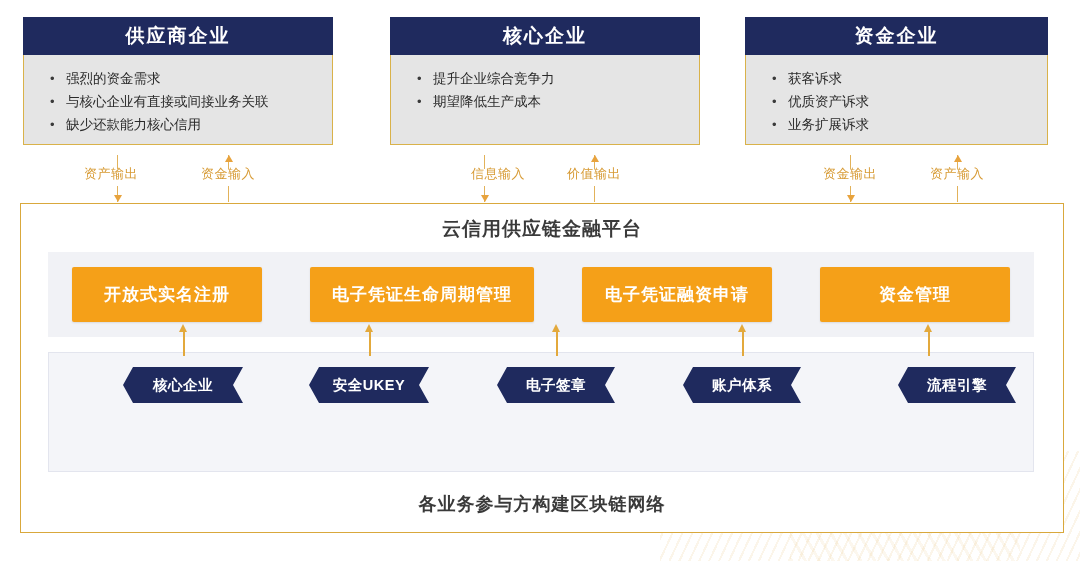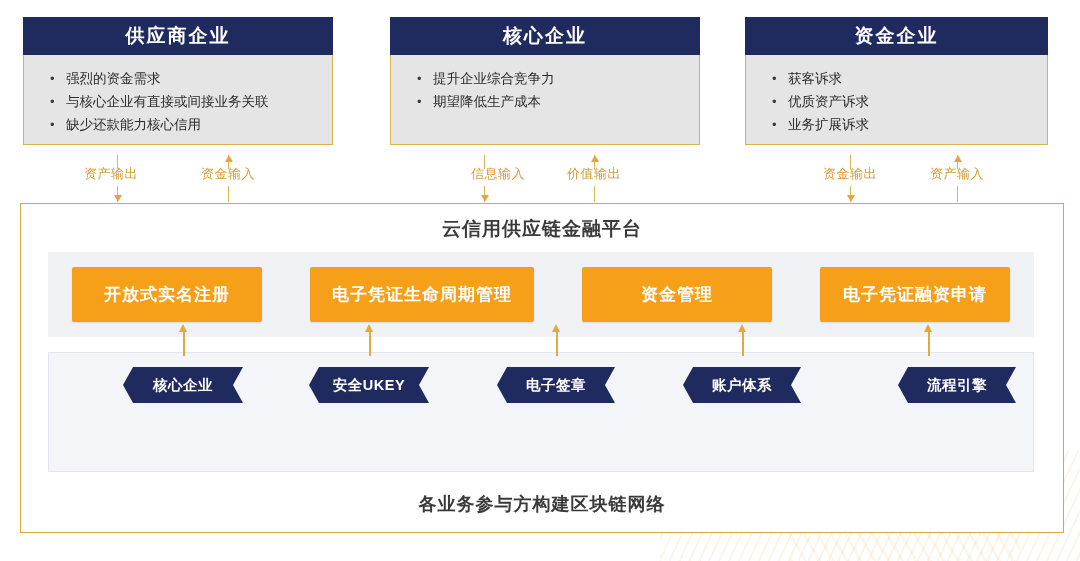--- a/index.html
+++ b/index.html
@@ -298,22 +298,22 @@
       <div class="flow-label" style="left: 957px;">资产输入</div>
     </div>
 
   <div id="platform">
 
     <div id="platform-title">云信用供应链金融平台</div>
 
     <div id="services">
       <div class="service-box">开放式实名注册</div>
       <div class="service-box">电子凭证生命周期管理</div>
+      <div class="service-box">电子凭证融资申请</div>
       <div class="service-box">资金管理</div>
-      <div class="service-box">电子凭证融资申请</div>
     </div>
 
     <div id="blockchain"></div>
 
     <div id="chain-layer">
         <div class="svc-conn" style="left: 162px;"></div>
         <div class="svc-arrowhead" style="left: 158px;"></div>
         <div class="hex" style="left: 162px; width: 120px;">核心企业</div>
         <div class="svc-conn" style="left: 348px;"></div>
         <div class="svc-arrowhead" style="left: 344px;"></div>

